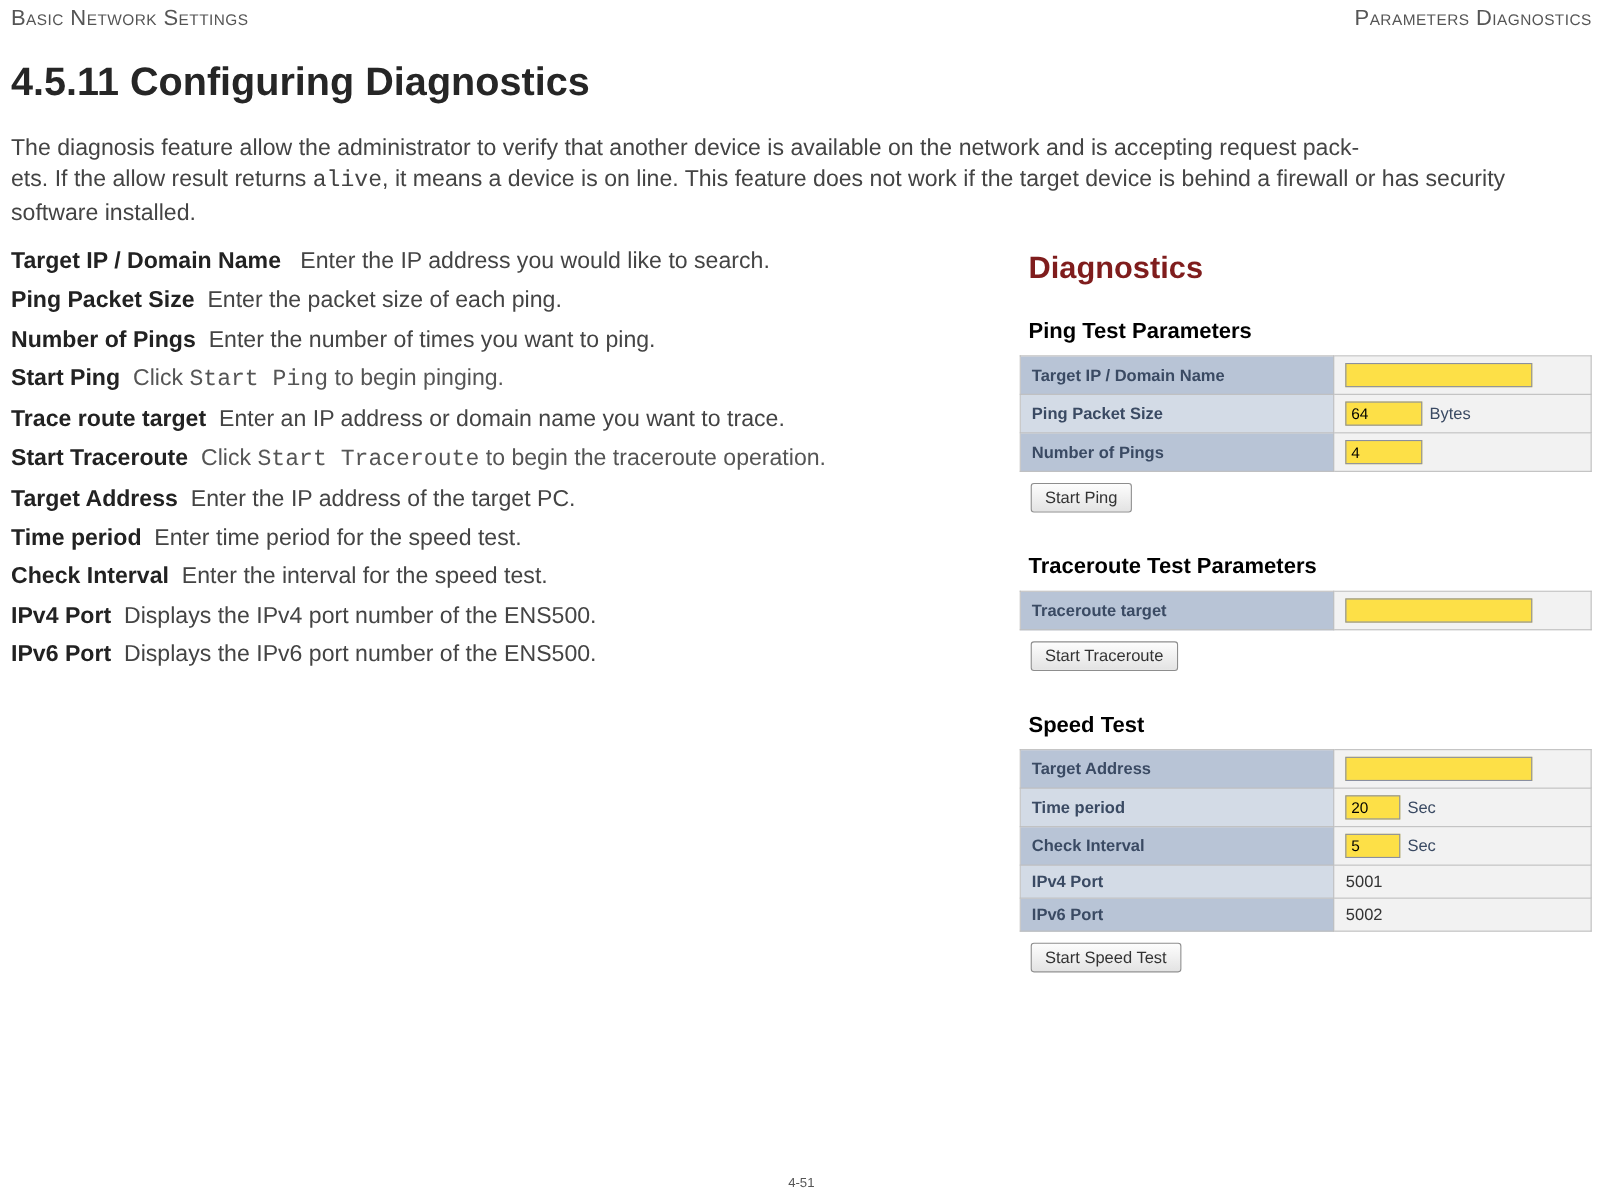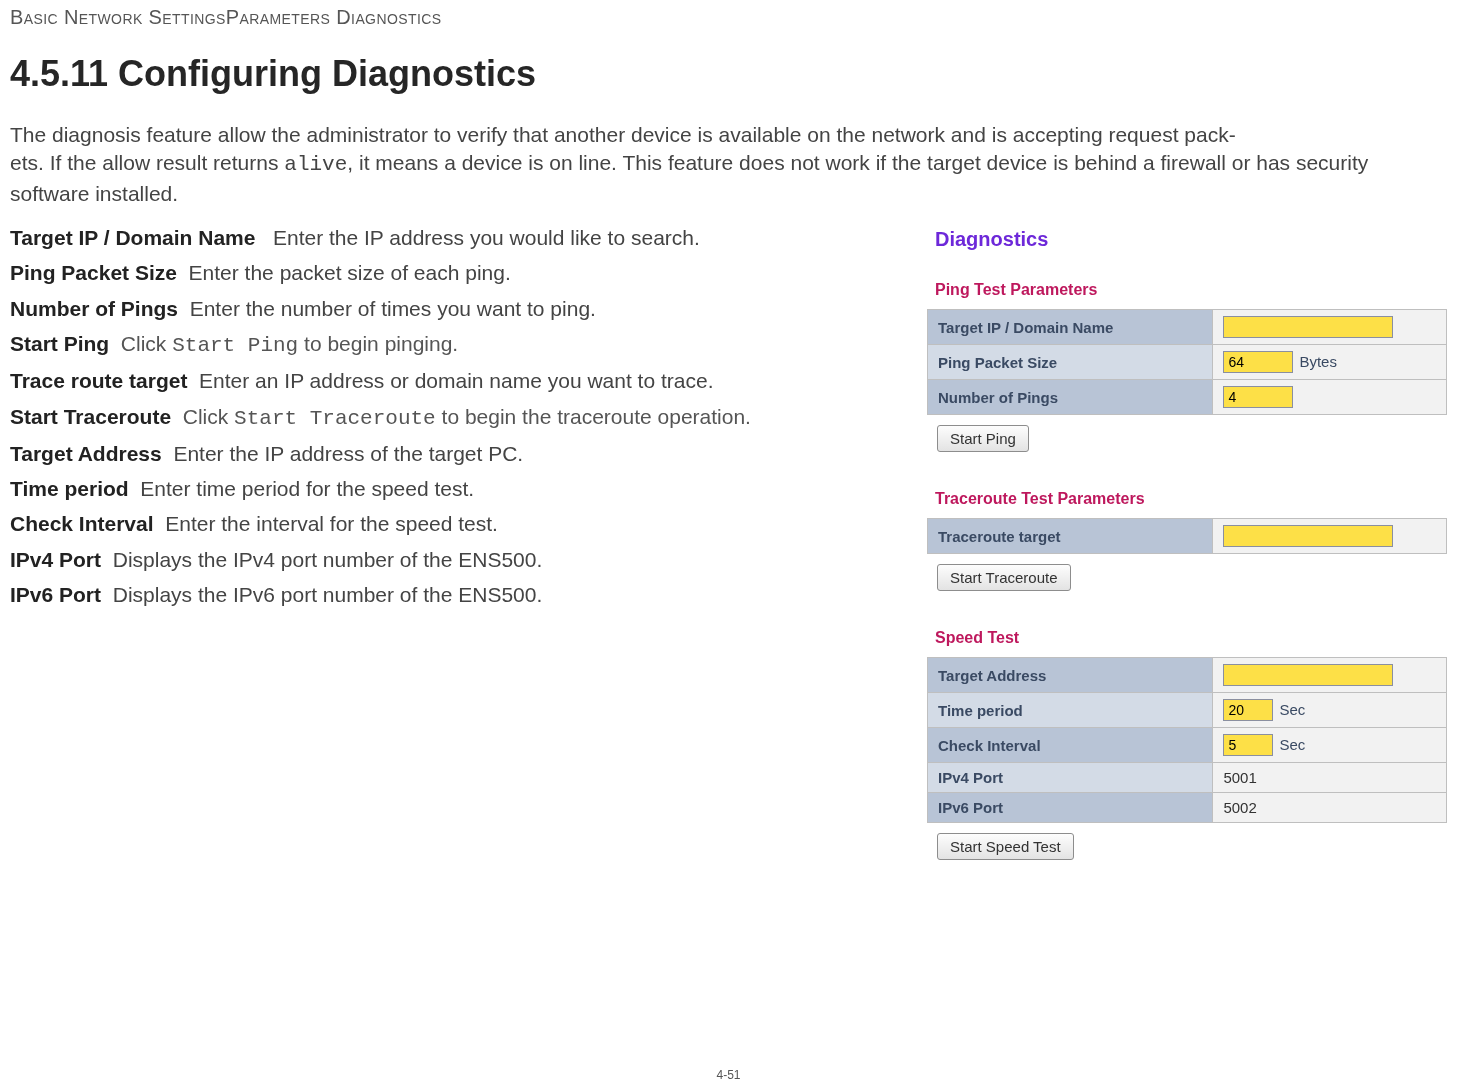--- a/index.html
+++ b/index.html
@@ -10,20 +10,21 @@
     width: 1457px;
     height: 1090px;
     position: relative;
     box-sizing: border-box;
   }
   .page {
     padding: 6px 10px 0 10px;
   }
   .top-header {
     display: flex;
+    justify-content: space-between;
     font-variant: small-caps;
     font-size: 20px;
     color: #555;
     letter-spacing: 0.4px;
     margin-bottom: 24px;
   }
   h1.section-title {
     font-family: Verdana, Arial, sans-serif;
     font-weight: bold;
     font-size: 36px;
@@ -60,29 +61,29 @@
   .def .mono {
     font-family: "Courier New", monospace;
     color: #555;
   }
   .def .desc-grey { color:#555; }
   .panel-wrap {
     flex: 0 0 520px;
     padding-left: 4px;
   }
   .panel-title {
-    color: #6d28d9;
+    color: #7f1d1d;
+    font-weight: bold;
+    font-size: 28px;
+    margin: 6px 0 30px 8px;
+  }
+  .section-label {
     font-weight: bold;
     font-size: 20px;
-    margin: 6px 0 30px 8px;
-  }
-  .section-label {
-    font-weight: bold;
-    font-size: 16px;
-    color: #be185d;
+    color: #000000;
     margin: 0 0 10px 8px;
   }
   table.form {
     border-collapse: collapse;
     width: 100%;
     font-size: 15px;
     color: #333;
   }
   table.form td {
     border: 1px solid #bfbfbf;

